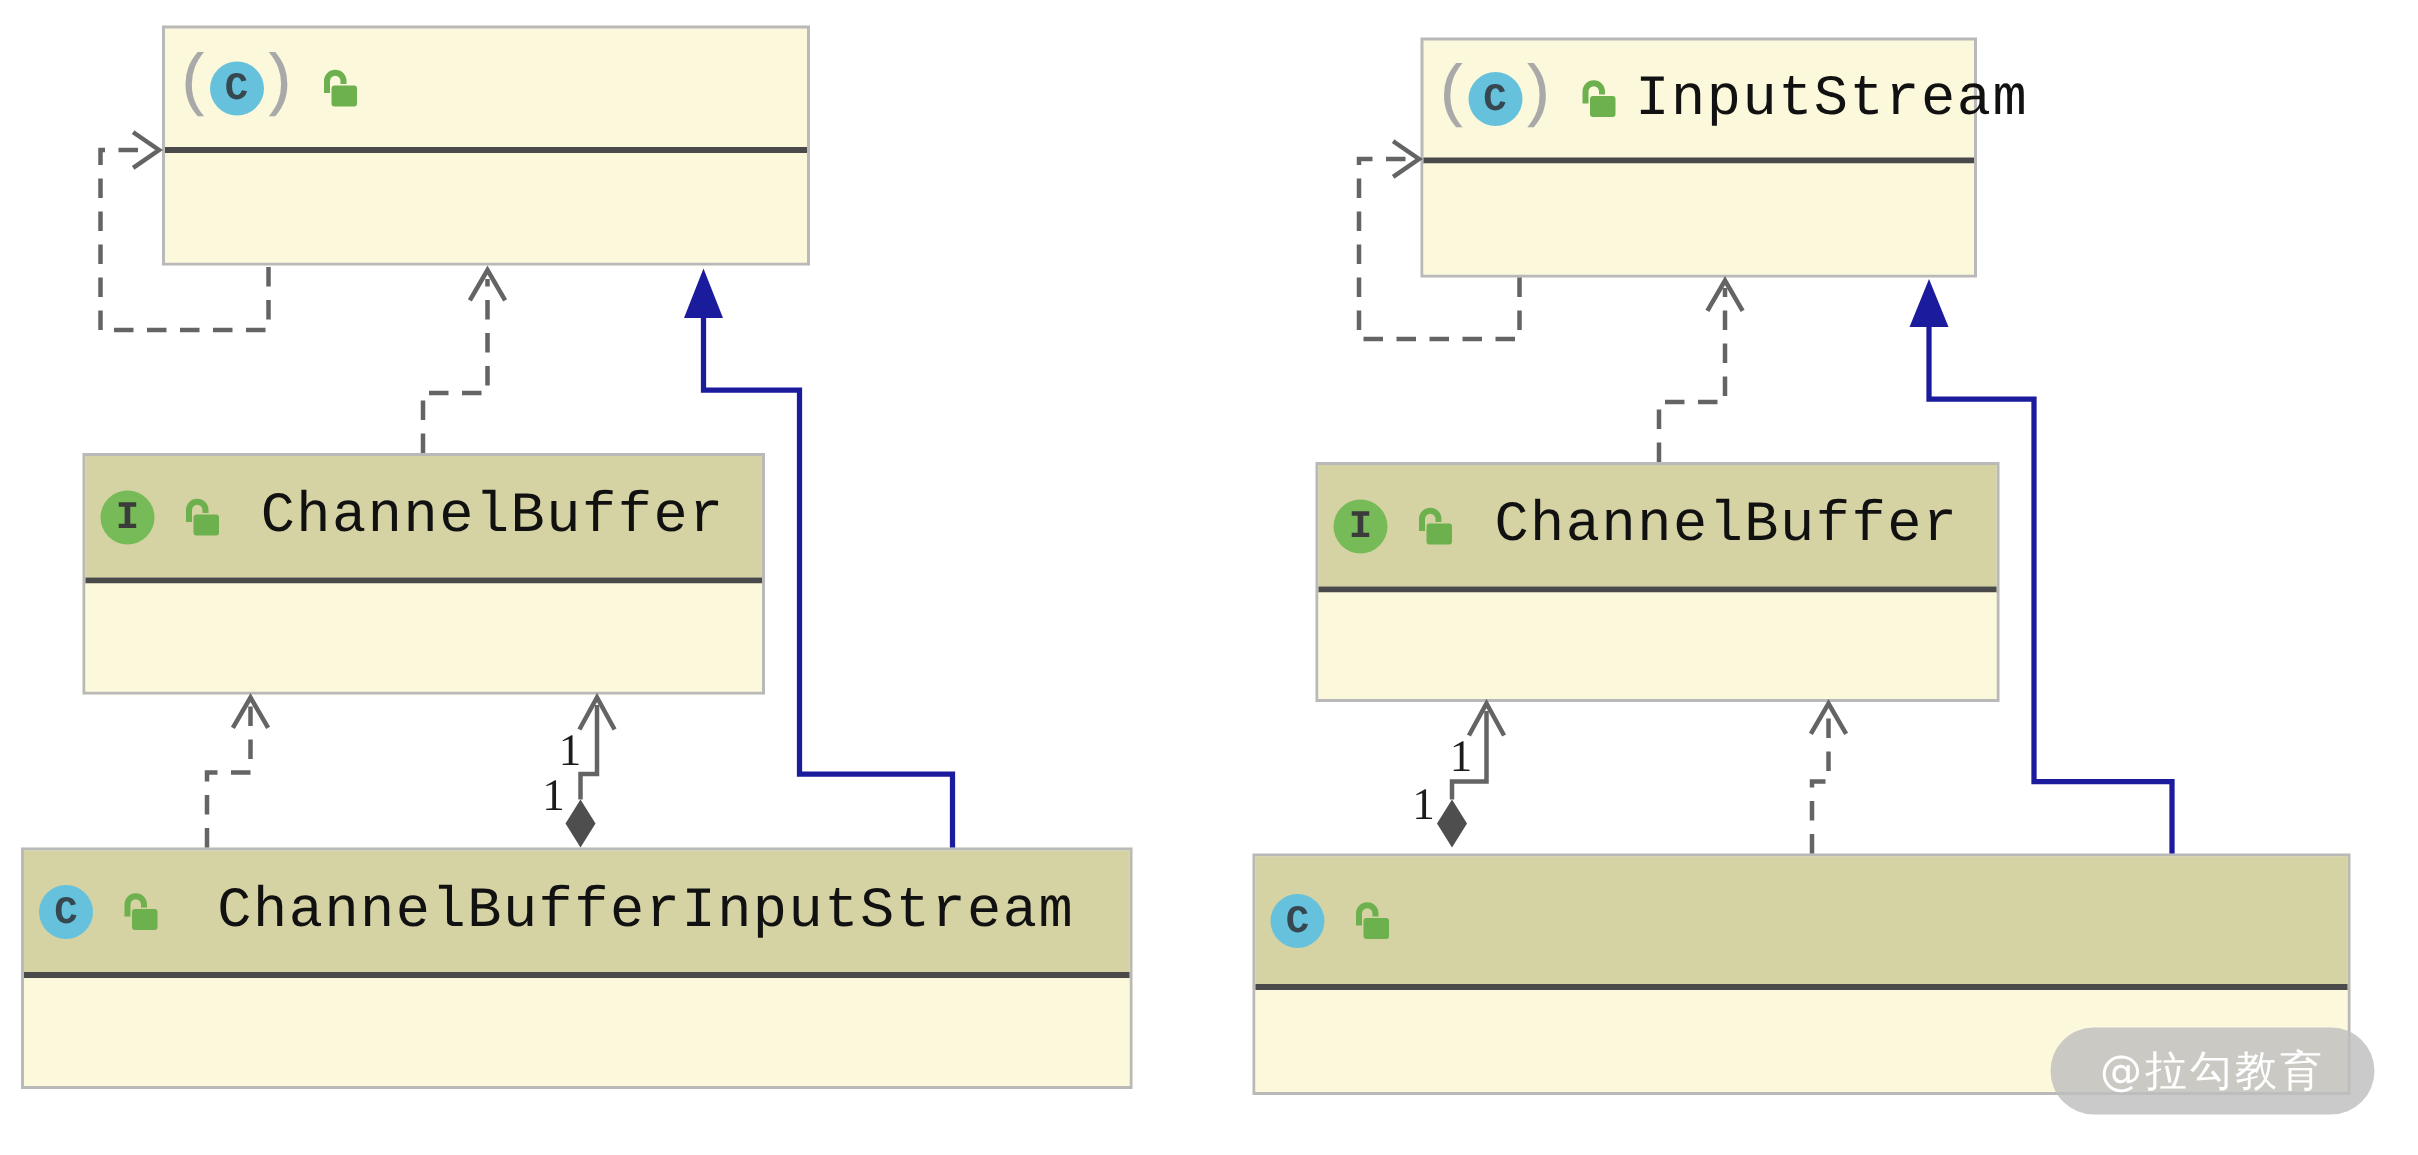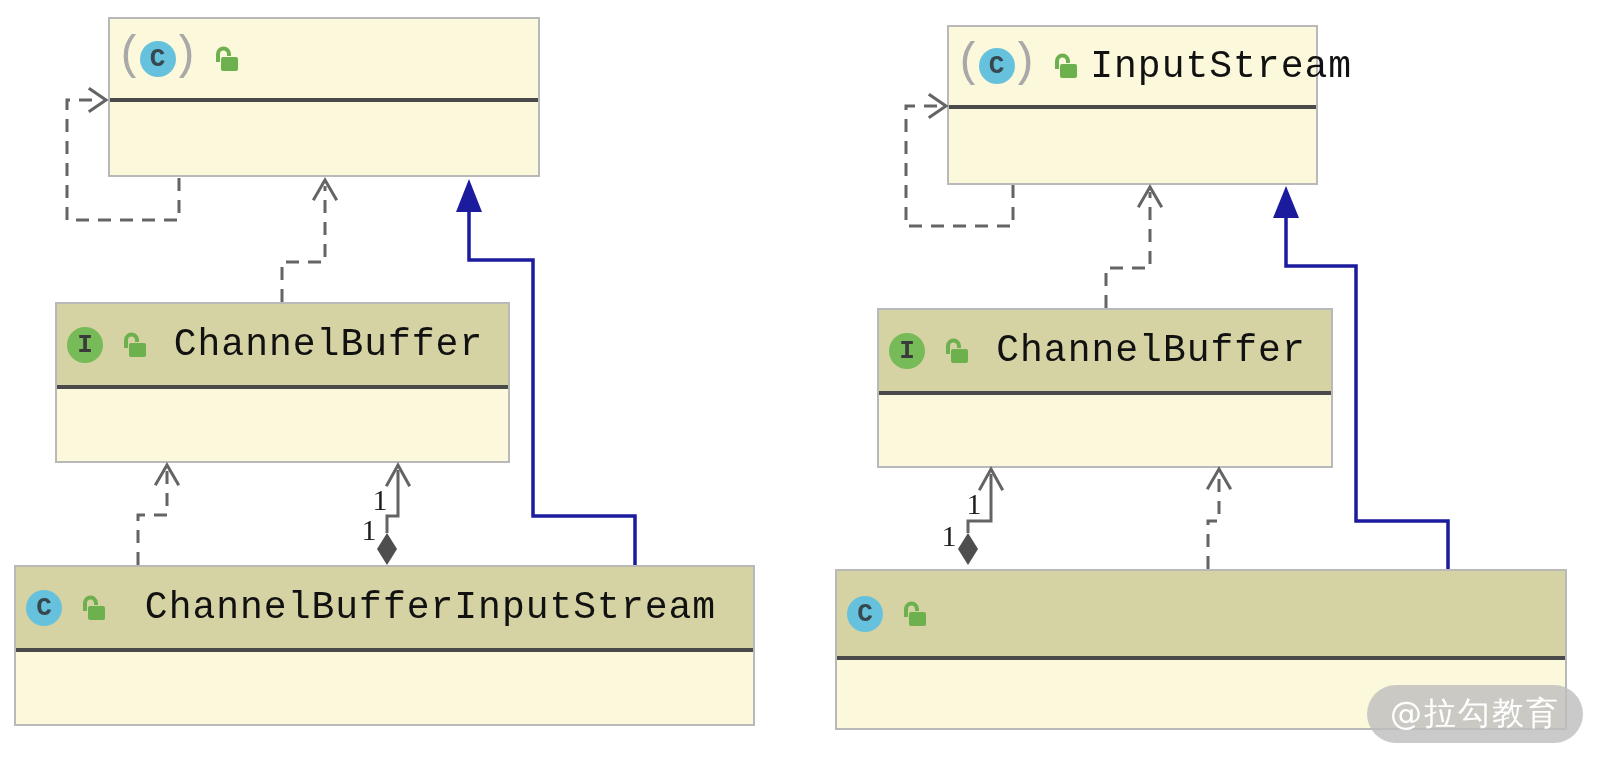--- a/index.html
+++ b/index.html
@@ -70,21 +70,21 @@
   }
   #watermark{
     position:absolute;
     left:1367px;top:685px;
     width:216px;height:58px;
     border-radius:29px;
     background:rgba(190,190,190,0.82);
     display:flex;align-items:center;justify-content:center;
     color:#ffffff;
     font-family:"DejaVu Sans", sans-serif;
-    font-size:32px;
+    font-size:28px;
     letter-spacing:2px;
     z-index:30;
   }
 </style>
 </head>
 <body>
 
 <div id="canvas">
 
   <div class="uml-node" style="left:108px;top:17px;width:432px;height:160px;">

